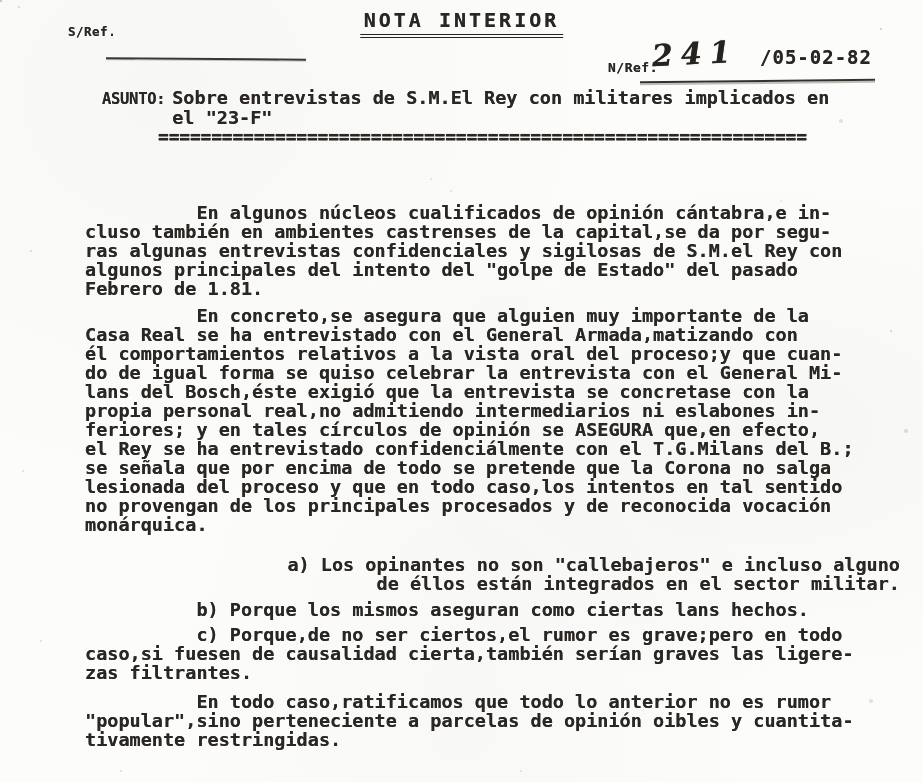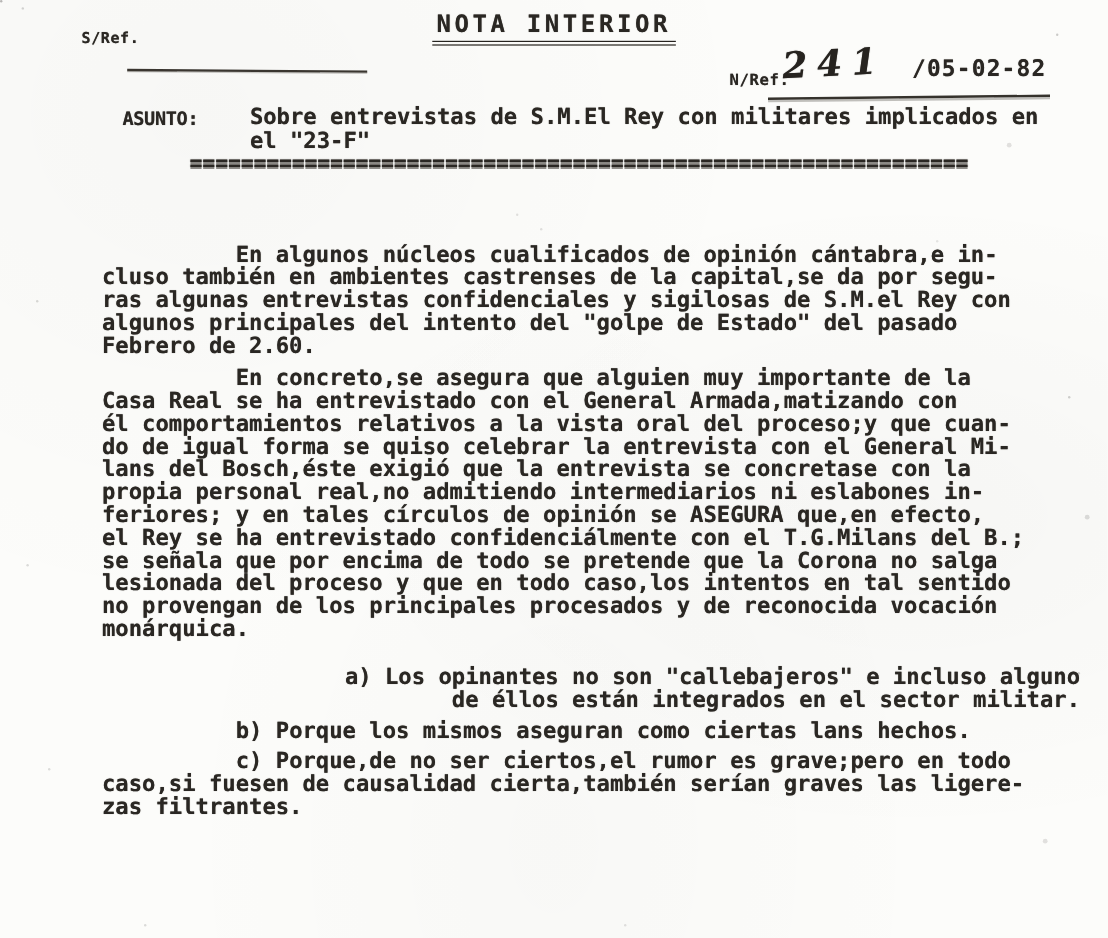--- a/index.html
+++ b/index.html
@@ -47,21 +47,21 @@
     transform:rotate(-3deg);
     text-shadow:0 0 .7px rgba(38,35,31,.8);
   }
   .nref-date{position:absolute;left:760px;top:46px;font-size:19px;letter-spacing:1px;}
   .nref-line{
     position:absolute;left:640px;top:80px;width:235px;height:0;
     border-bottom:2px solid #35322c;transform:rotate(-.6deg);
     box-shadow:0 2px 0 rgba(53,50,44,.3);
   }
 
-  .asunto{position:absolute;left:102px;top:88px;display:flex;align-items:flex-start;gap:36px;}
+  .asunto{position:absolute;left:102px;top:88px;display:flex;align-items:flex-start;}
   .asunto-label{font-size:15.5px;letter-spacing:-.3px;padding-top:2px;margin-right:7px;white-space:nowrap;}
   .asunto-text{font-size:18.5px;line-height:20px;white-space:pre-wrap;}
 
   .separator{
     position:absolute;left:158px;top:129px;
     font-size:18px;letter-spacing:-.2px;line-height:16px;
     text-shadow:0 1px 0 rgba(40,36,30,.5),0 0 1px rgba(40,36,30,.6);
     white-space:nowrap;
   }
 
@@ -121,36 +121,39 @@
 el "23-F"</span>
   </div>
 
   <div class="separator ink">=============================================================</div>
 
   <div class="body-text">
     <p class="para p1 ink">          En algunos núcleos cualificados de opinión cántabra,e in-
 cluso también en ambientes castrenses de la capital,se da por segu-
 ras algunas entrevistas confidenciales y sigilosas de S.M.el Rey con
 algunos principales del intento del "golpe de Estado" del pasado
-Febrero de 2.60.</p>
+Febrero de 1.81.</p>
     <p class="para p2 ink">          En concreto,se asegura que alguien muy importante de la
 Casa Real se ha entrevistado con el General Armada,matizando con
 él comportamientos relativos a la vista oral del proceso;y que cuan-
 do de igual forma se quiso celebrar la entrevista con el General Mi-
 lans del Bosch,éste exigió que la entrevista se concretase con la
 propia personal real,no admitiendo intermediarios ni eslabones in-
 feriores; y en tales círculos de opinión se ASEGURA que,en efecto,
 el Rey se ha entrevistado confidenciálmente con el T.G.Milans del B.;
 se señala que por encima de todo se pretende que la Corona no salga
 lesionada del proceso y que en todo caso,los intentos en tal sentido
 no provengan de los principales procesados y de reconocida vocación
 monárquica.</p>
     <p class="para p4 ink">          a) Los opinantes no son "callebajeros" e incluso alguno
 de éllos están integrados en el sector militar.</p>
     <p class="para p5 ink">          b) Porque los mismos aseguran como ciertas lans hechos.</p>
     <p class="para p6 ink">          c) Porque,de no ser ciertos,el rumor es grave;pero en todo
 caso,si fuesen de causalidad cierta,también serían graves las ligere-
 zas filtrantes.</p>
+    <p class="para p7 ink">          En todo caso,ratificamos que todo lo anterior no es rumor
+"popular",sino perteneciente a parcelas de opinión oibles y cuantita-
+tivamente restringidas.</p>
   </div>
 
   <div class="scan-noise"></div>
 
 </div>
 
 </body></html>

